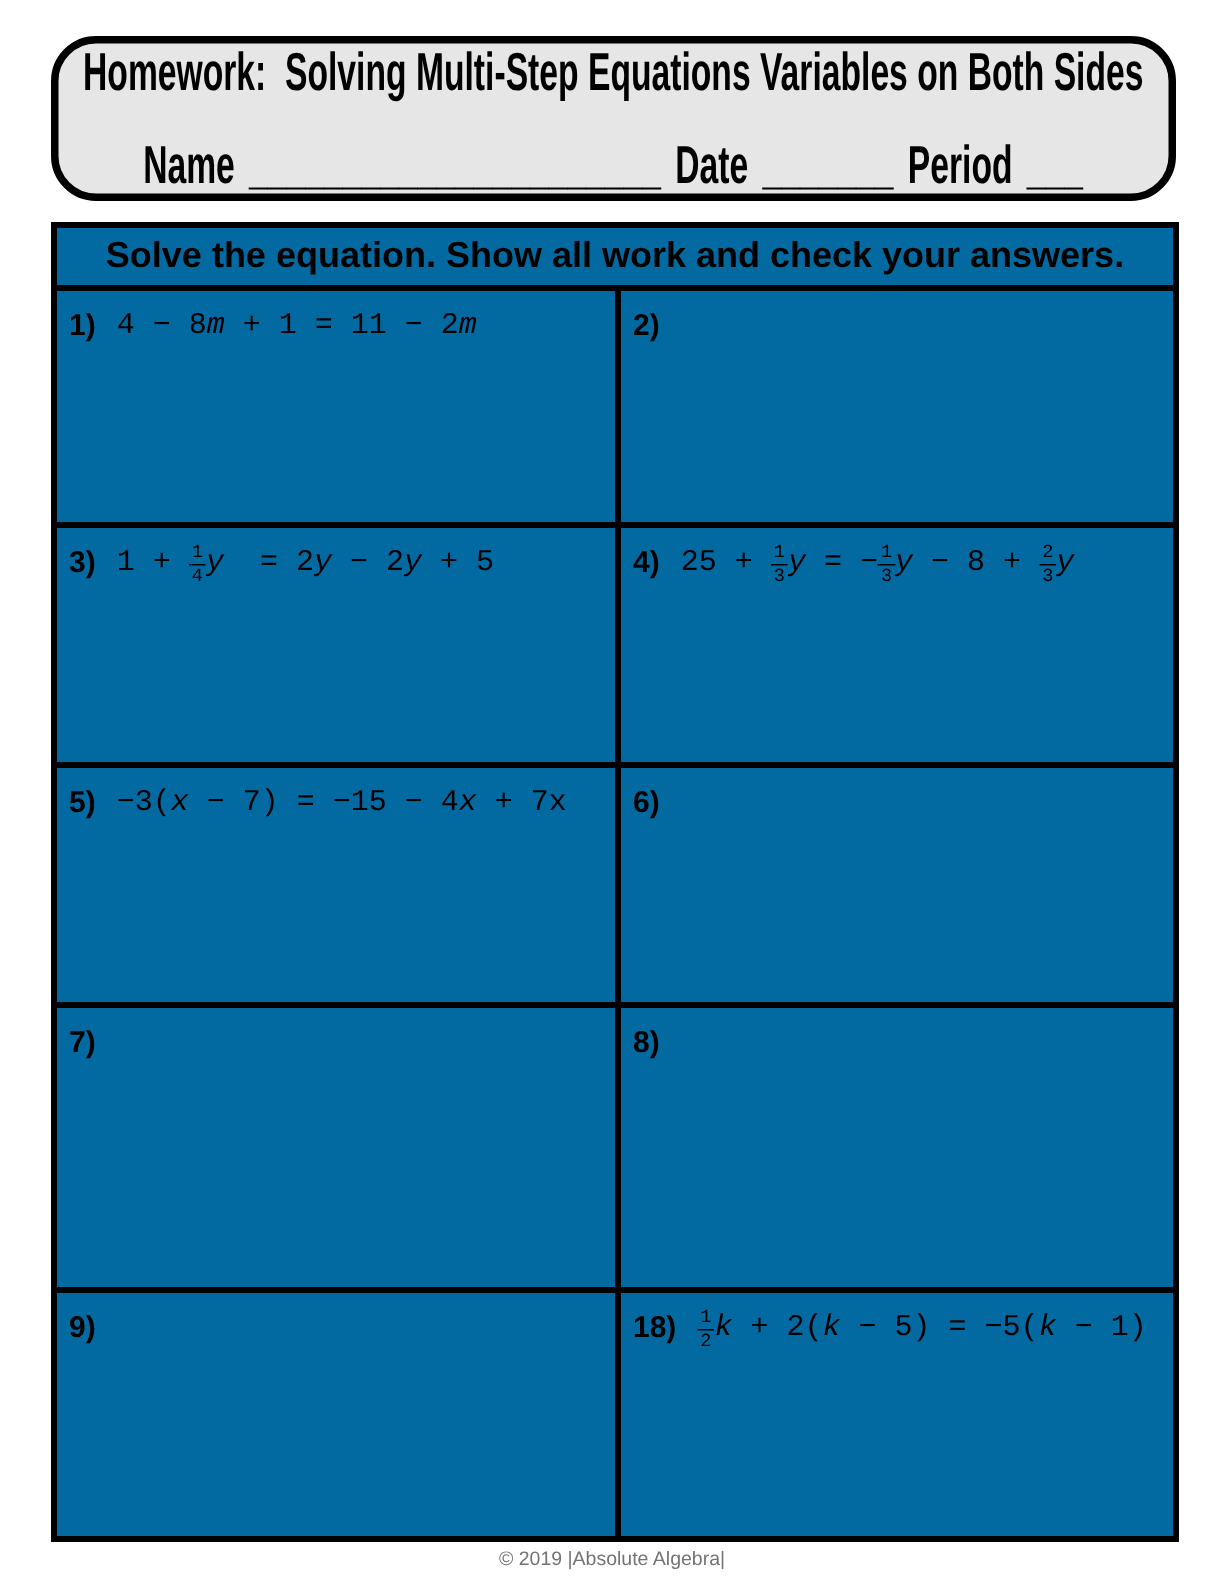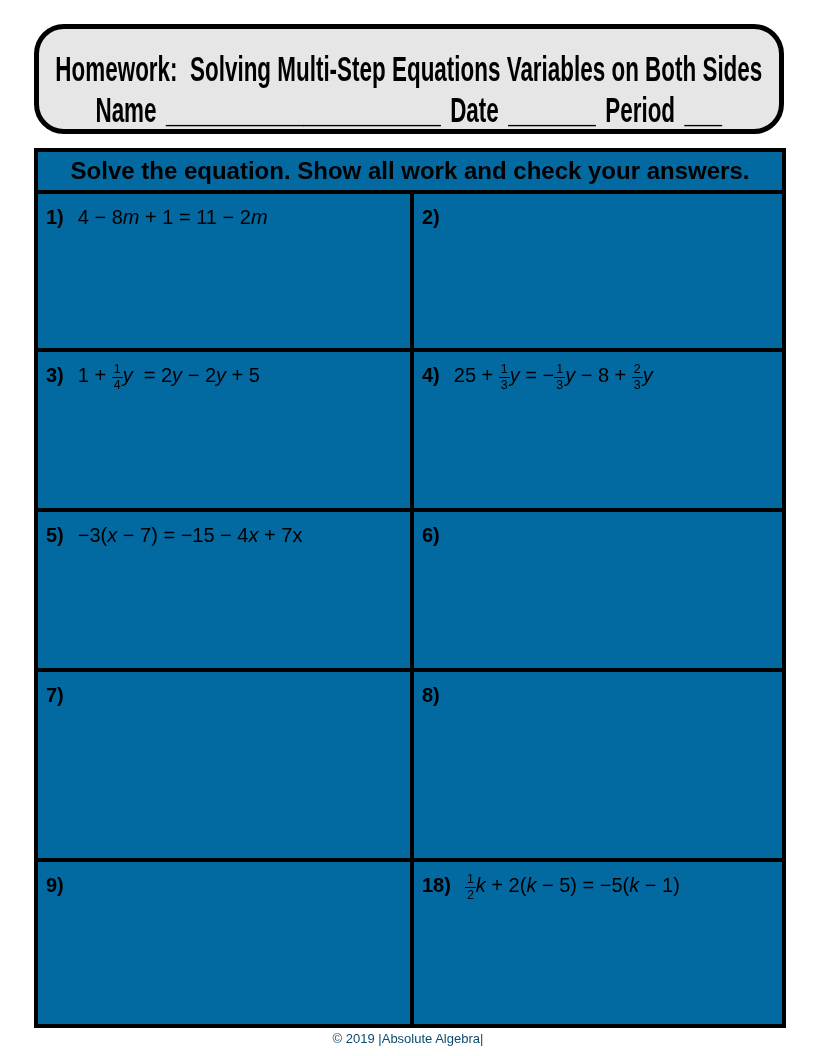--- a/index.html
+++ b/index.html
@@ -3,49 +3,49 @@
 <meta charset="utf-8">
 <style>
   html,body{margin:0;padding:0;background:#ffffff;}
   .page{position:relative;width:816px;height:1056px;background:#ffffff;
         font-family:"Liberation Sans",sans-serif;color:#000;overflow:hidden;}
 
   
   .header-box{position:absolute;left:34px;top:24px;width:750px;height:110px;
               box-sizing:border-box;border:5px solid #000;border-radius:30px;
               background:#e6e6e6;display:flex;flex-direction:column;
-              justify-content:flex-end;align-items:center;gap:3px;}
+              justify-content:space-between;align-items:center;gap:3px;}
   .hline1{display:flex;justify-content:center;width:100%;}
   .title-text{font-size:33px;font-weight:bold;white-space:pre;letter-spacing:0px;
               display:inline-block;transform:scale(0.68,1.08);transform-origin:50% 50%;}
   .hline2{display:flex;gap:14px;font-size:33px;font-weight:bold;white-space:pre;
           transform:scale(0.68,1.08);transform-origin:50% 50%;}
 
   
   .sheet-table{position:absolute;left:34px;top:148px;width:752px;height:880px;
                box-sizing:border-box;border:4px solid #000;background:#0369a1;
                display:grid;grid-template-columns:1fr 1fr;
                grid-template-rows:38px 158px 160px 160px 190px auto;}
   .instr-row{grid-column:1/3;display:flex;align-items:center;justify-content:center;}
   .instr-text{font-weight:bold;font-size:24px;letter-spacing:0px;}
   .cell{border-top:4px solid #000;box-sizing:border-box;
         padding:10px 4px 0 8px;display:flex;align-items:flex-start;gap:14px;}
   .cell.rightcol{border-left:4px solid #000;}
   .plabel{font-weight:bold;font-size:20px;line-height:1.35;flex:0 0 auto;}
-  .eq{font-family:Liberation Sans, sans-serif;font-size:20px;line-height:1.35;white-space:pre;}
+  .eq{font-family:Liberation Mono, monospace;font-size:20px;line-height:1.35;white-space:pre;}
   .eq .var{font-style:italic;}
   .frac{display:inline-block;text-align:center;vertical-align:-0.55em;
         line-height:1;font-size:0.62em;}
   .frac span{display:block;}
   .frac .num{border-bottom:1.5px solid #000;padding:0 2px 1px 2px;}
   .frac .den{padding-top:1px;}
 
   
   .footer{position:absolute;top:1031px;left:0;width:100%;text-align:center;
-          font-size:13px;color:#0c4a6e;}
+          font-size:13px;color:#737373;}
 </style>
 </head>
 <body>
 
 <div class="page">
 
   <div class="header-box">
     <div class="hline1">
       <span class="title-text">Homework:  Solving Multi-Step Equations Variables on Both Sides</span>
     </div>

